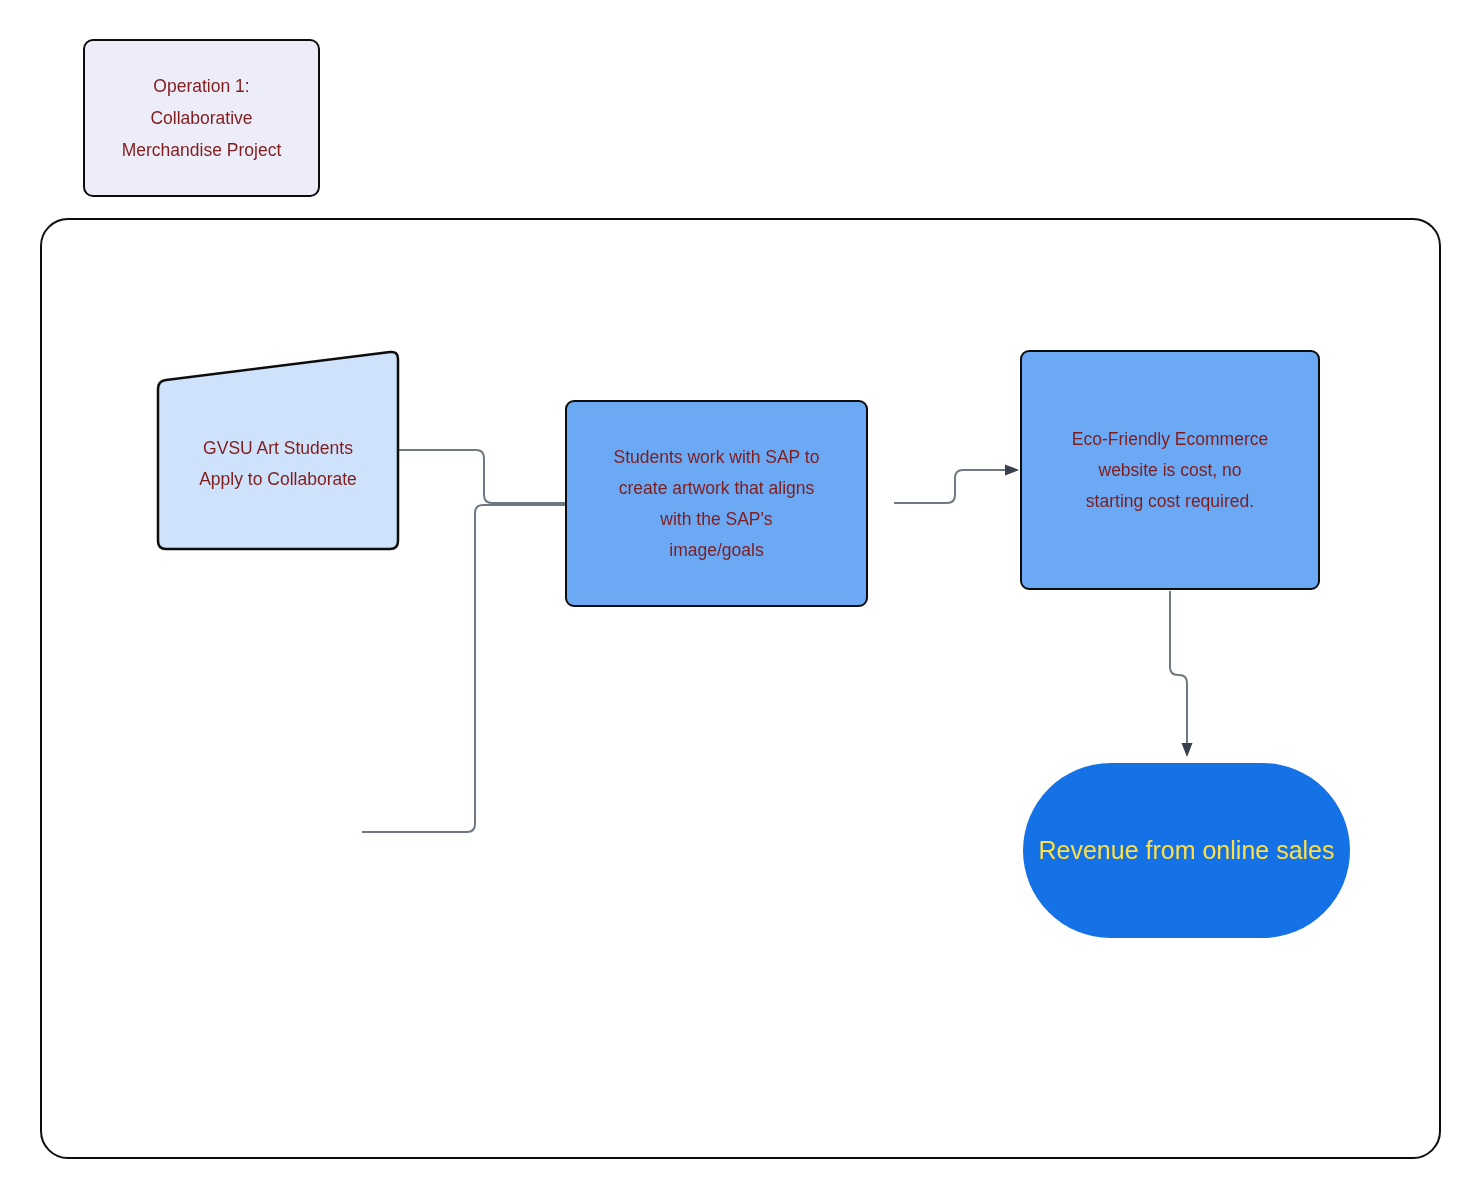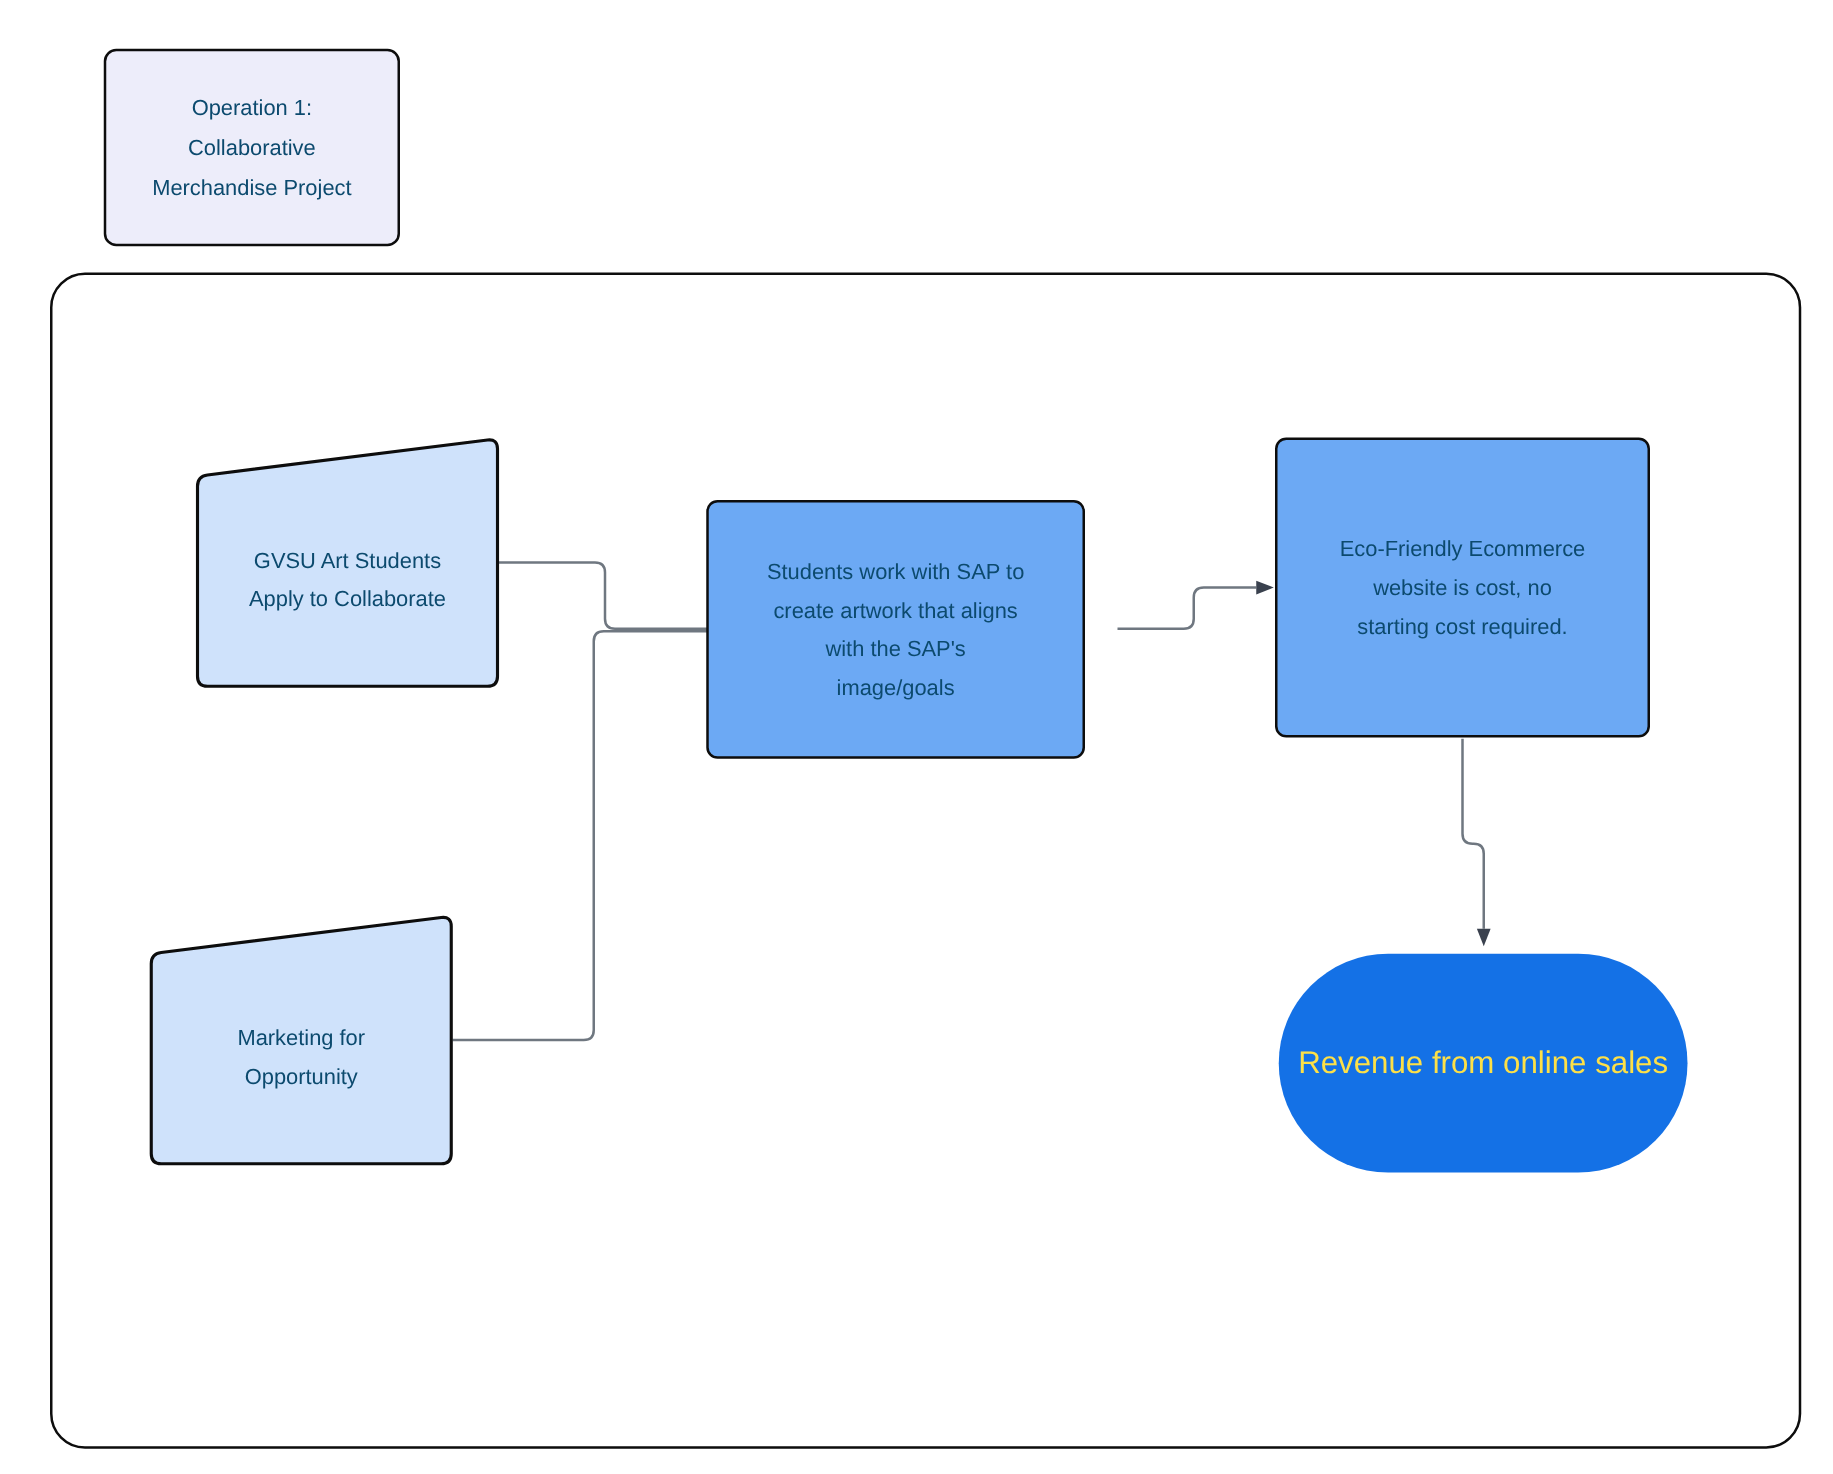--- a/index.html
+++ b/index.html
@@ -35,21 +35,21 @@
   }
 
   .node { position: absolute; z-index: 2; }
 
   .node-label {
     display: flex;
     align-items: center;
     justify-content: center;
     text-align: center;
     white-space: pre-line;
-    color: #0c4a6e;
+    color: #7f1d1d;
     font-size: 17.5px;
     line-height: 31px;
   }
 
   
   .title-card {
     left: 83px; top: 39px;
     width: 237px; height: 158px;
     background: #ededfa;
     border: 2.5px solid #0d0d0d;
@@ -115,27 +115,20 @@
   </div>
 
   <div class="node manual-input node-gvsu">
     <svg width="244" height="202" viewBox="0 0 244 202">
       <path d="M 10 31 L 234 3 Q 242 2 242 10 L 242 192 Q 242 200 234 200 L 10 200 Q 2 200 2 192 L 2 40 Q 2 32 10 31 Z" fill="#cfe2fb" stroke="#0d0d0d" stroke-width="2.5"></path>
     </svg>
     <div class="node-label">GVSU Art Students
 Apply to Collaborate</div>
   </div>
 
-  <div class="node manual-input node-marketing">
-    <svg width="244" height="202" viewBox="0 0 244 202">
-      <path d="M 10 31 L 234 3 Q 242 2 242 10 L 242 192 Q 242 200 234 200 L 10 200 Q 2 200 2 192 L 2 40 Q 2 32 10 31 Z" fill="#cfe2fb" stroke="#0d0d0d" stroke-width="2.5"></path>
-    </svg>
-    <div class="node-label">Marketing for
-Opportunity</div>
-  </div>
 
   <div class="node process node-artwork">
     <div class="node-label">Students work with SAP to
 create artwork that aligns
 with the SAP's
 image/goals</div>
   </div>
 
   <div class="node process node-ecommerce">
     <div class="node-label">Eco-Friendly Ecommerce

